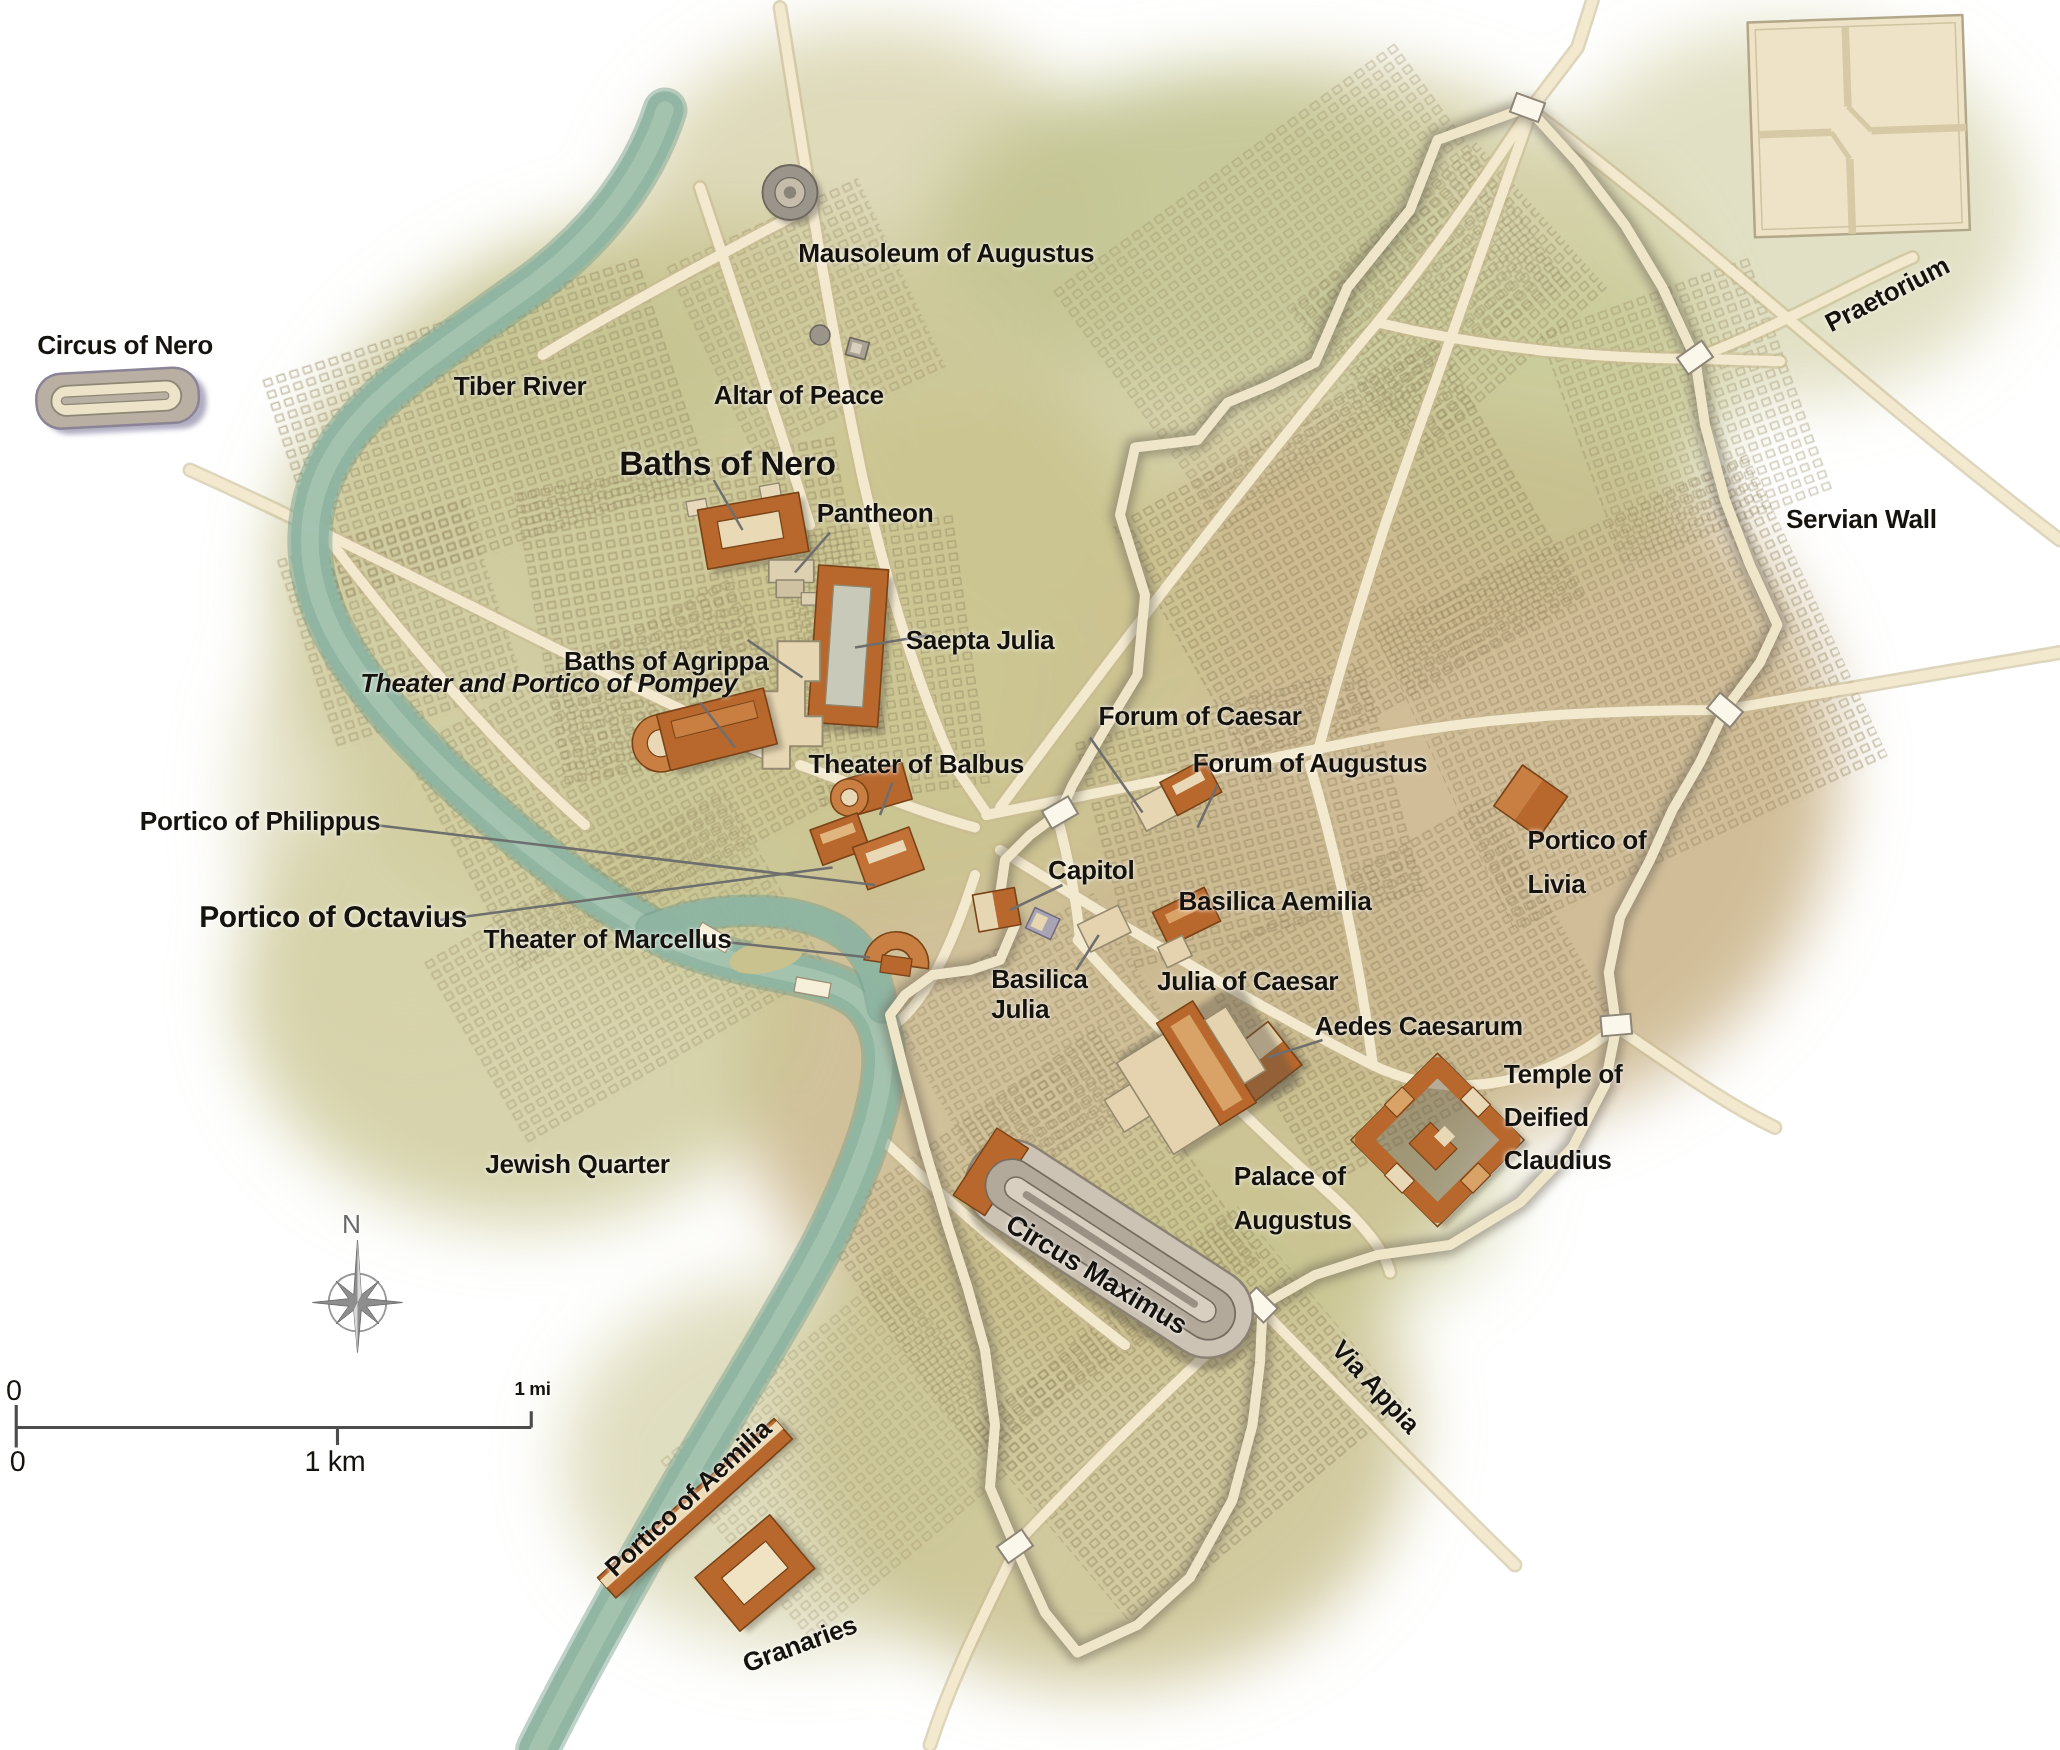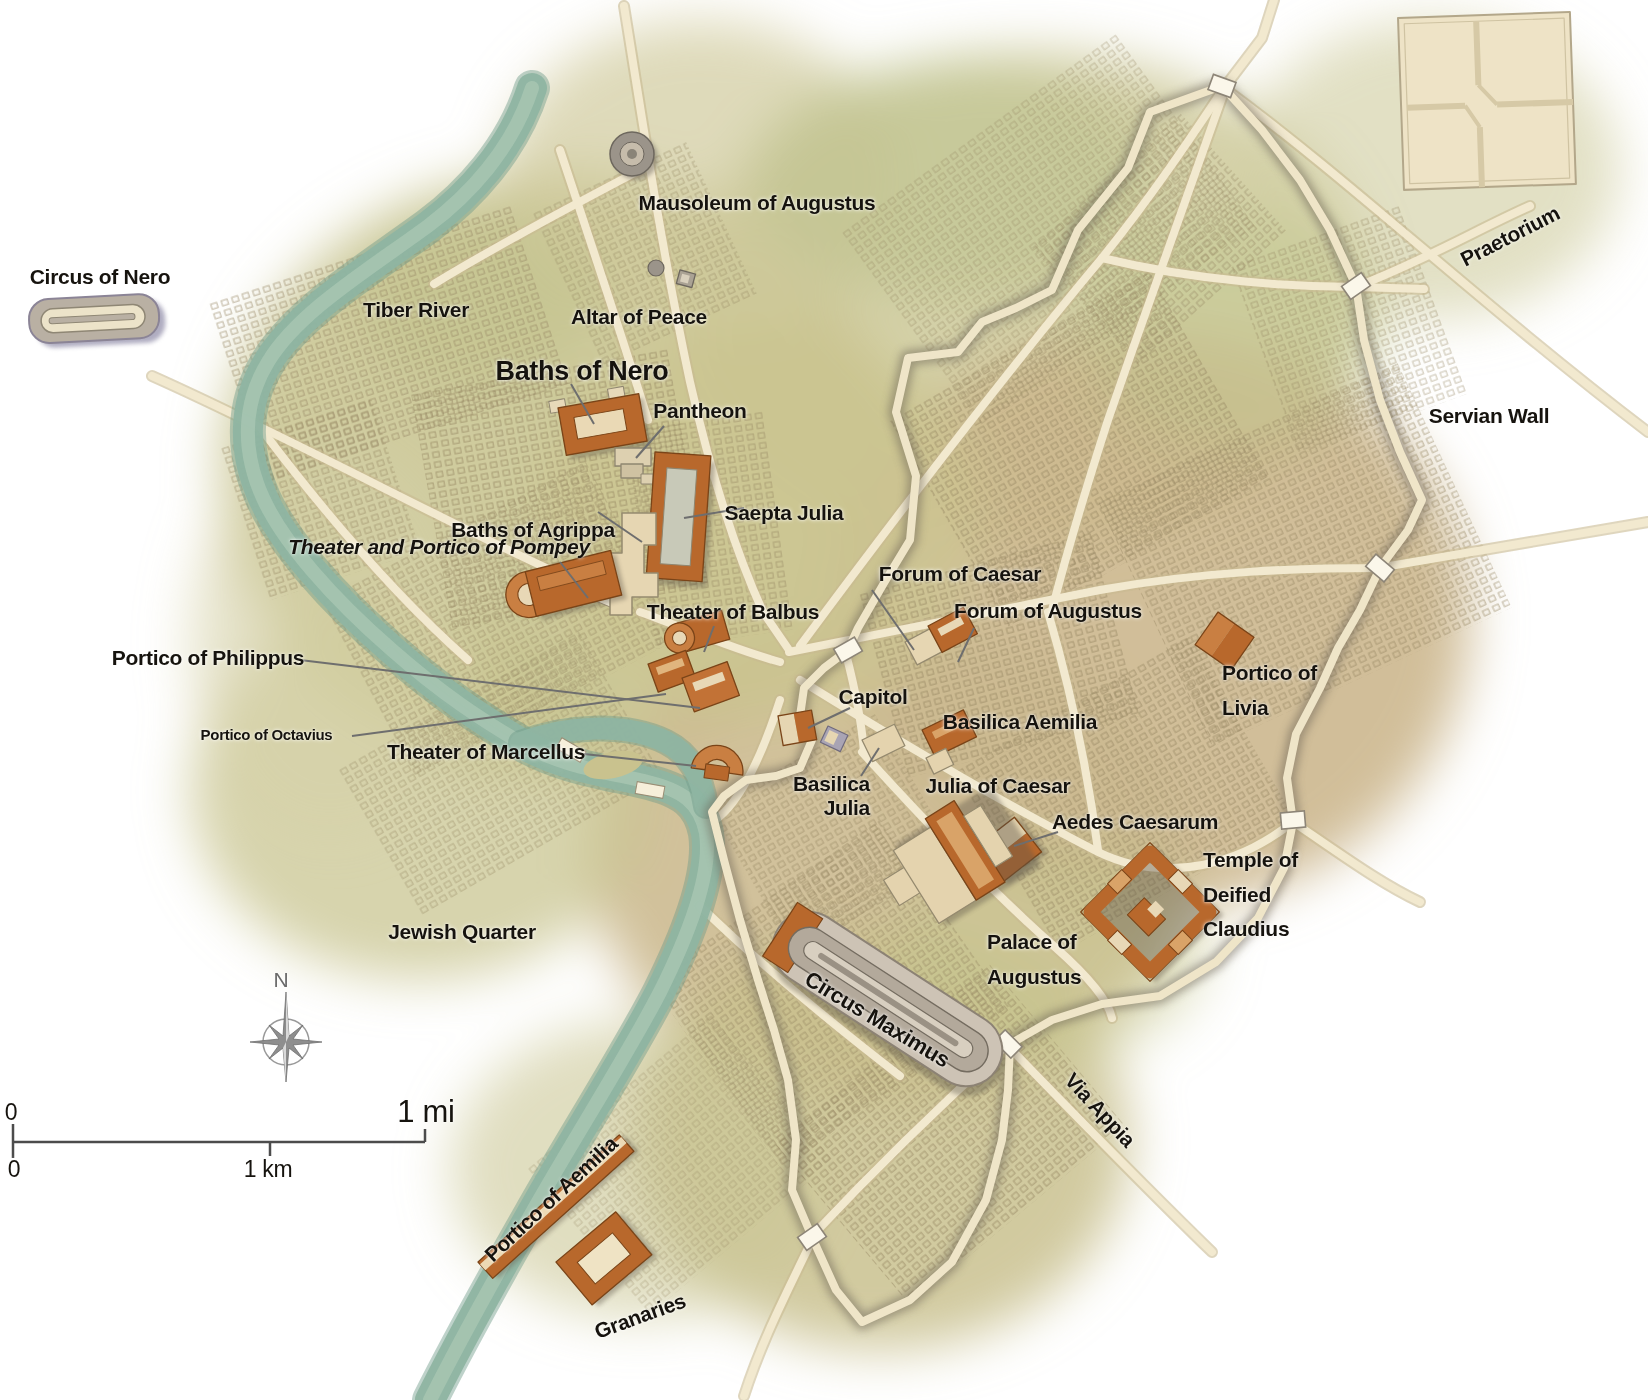--- a/index.html
+++ b/index.html
@@ -323,43 +323,43 @@
       <div class="map-label anchor-c" style="left: 416px; top: 310px; font-size: 21px; line-height: 1.12; transform: translate(-50%, -50%) rotate(0deg);">Tiber River</div>
       <div class="map-label anchor-c" style="left: 757px; top: 203px; font-size: 21px; line-height: 1.12; transform: translate(-50%, -50%) rotate(0deg);">Mausoleum of Augustus</div>
       <div class="map-label anchor-c" style="left: 639px; top: 317px; font-size: 21px; line-height: 1.12; transform: translate(-50%, -50%) rotate(0deg);">Altar of Peace</div>
       <div class="map-label anchor-c" style="left: 571px; top: 371px; font-size: 27px; line-height: 1.12; transform: translate(-50%, -50%) rotate(0deg); padding-left: 22px;">Baths of Nero</div>
       <div class="map-label anchor-c" style="left: 700px; top: 411px; font-size: 21px; line-height: 1.12; transform: translate(-50%, -50%) rotate(0deg);">Pantheon</div>
       <div class="map-label anchor-c" style="left: 533px; top: 501px; font-size: 21px; line-height: 1.12; transform: translate(-50%, -50%) rotate(0deg); margin-top: 29px;">Baths of Agrippa</div>
       <div class="map-label anchor-c" style="left: 784px; top: 513px; font-size: 21px; line-height: 1.12; transform: translate(-50%, -50%) rotate(0deg);">Saepta Julia</div>
       <div class="map-label anchor-c" style="left: 439px; top: 547px; font-size: 21px; line-height: 1.12; transform: translate(-50%, -50%) rotate(0deg); font-style: italic;">Theater and Portico of Pompey</div>
       <div class="map-label anchor-c" style="left: 733px; top: 612px; font-size: 21px; line-height: 1.12; transform: translate(-50%, -50%) rotate(0deg);">Theater of Balbus</div>
       <div class="map-label anchor-c" style="left: 196px; top: 658px; font-size: 21px; line-height: 1.12; transform: translate(-50%, -50%) rotate(0deg); margin-left: 12px;">Portico of Philippus</div>
-      <div class="map-label anchor-c" style="left: 248px; top: 735px; font-size: 15px; line-height: 1.12; transform: translate(-50%, -50%) rotate(0deg); padding-left: 37px;">Portico of Octavius</div>
+      <div class="map-label anchor-c" style="left: 248px; top: 735px; font-size: 24px; line-height: 1.12; transform: translate(-50%, -50%) rotate(0deg); padding-left: 37px;">Portico of Octavius</div>
       <div class="map-label anchor-c" style="left: 486px; top: 752px; font-size: 21px; line-height: 1.12; transform: translate(-50%, -50%) rotate(0deg);">Theater of Marcellus</div>
       <div class="map-label anchor-c" style="left: 920px; top: 574px; font-size: 21px; line-height: 1.12; transform: translate(-50%, -50%) rotate(0deg); margin-left: 40px;">Forum of Caesar</div>
       <div class="map-label anchor-c" style="left: 1048px; top: 611px; font-size: 21px; line-height: 1.12; transform: translate(-50%, -50%) rotate(0deg);">Forum of Augustus</div>
       <div class="map-label anchor-c" style="left: 873px; top: 697px; font-size: 21px; line-height: 1.12; transform: translate(-50%, -50%) rotate(0deg);">Capitol</div>
       <div class="map-label anchor-c" style="left: 1020px; top: 710px; font-size: 21px; line-height: 1.12; transform: translate(-50%, -50%) rotate(0deg); margin-top: 12px;">Basilica Aemilia</div>
       <div class="map-label anchor-l" style="left: 1222px; top: 691px; font-size: 21px; line-height: 1.65; transform: translate(0px, -50%) rotate(0deg);">Portico of
 Livia</div>
-      <div class="map-label anchor-l" style="left: 793px; top: 796px; font-size: 21px; line-height: 1.12; transform: translate(0px, -50%) rotate(0deg); text-align: right;">Basilica
+      <div class="map-label anchor-l" style="left: 793px; top: 796px; font-size: 21px; line-height: 1.12; transform: translate(0px, -50%) rotate(0deg);">Basilica
 Julia</div>
       <div class="map-label anchor-c" style="left: 998px; top: 786px; font-size: 21px; line-height: 1.12; transform: translate(-50%, -50%) rotate(0deg);">Julia of Caesar</div>
       <div class="map-label anchor-c" style="left: 1135px; top: 822px; font-size: 21px; line-height: 1.12; transform: translate(-50%, -50%) rotate(0deg);">Aedes Caesarum</div>
       <div class="map-label anchor-l" style="left: 1203px; top: 895px; font-size: 21px; line-height: 1.65; transform: translate(0px, -50%) rotate(0deg);">Temple of
 Deified
 Claudius</div>
       <div class="map-label anchor-l" style="left: 987px; top: 960px; font-size: 21px; line-height: 1.65; transform: translate(0px, -50%) rotate(0deg);">Palace of
 Augustus</div>
       <div class="map-label anchor-c" style="left: 462px; top: 932px; font-size: 21px; line-height: 1.12; transform: translate(-50%, -50%) rotate(0deg);">Jewish Quarter</div>
       <div class="map-label anchor-c" style="left: 877px; top: 1020px; font-size: 22px; line-height: 1.12; transform: translate(-50%, -50%) rotate(31deg);">Circus Maximus</div>
       <div class="map-label anchor-c" style="left: 1100px; top: 1110px; font-size: 21px; line-height: 1.12; transform: translate(-50%, -50%) rotate(47deg);">Via Appia</div>
       <div class="map-label anchor-c" style="left: 1489px; top: 416px; font-size: 21px; line-height: 1.12; transform: translate(-50%, -50%) rotate(0deg);">Servian Wall</div>
       <div class="map-label anchor-c" style="left: 1510px; top: 236px; font-size: 21px; line-height: 1.12; transform: translate(-50%, -50%) rotate(-27deg);">Praetorium</div>
       <div class="map-label anchor-c" style="left: 551px; top: 1199px; font-size: 21px; line-height: 1.12; transform: translate(-50%, -50%) rotate(-43deg);">Portico of Aemilia</div>
       <div class="map-label anchor-c" style="left: 640px; top: 1316px; font-size: 21px; line-height: 1.12; transform: translate(-50%, -50%) rotate(-20deg);">Granaries</div>
       <div class="map-label anchor-c" style="left: 11px; top: 1113px; font-size: 23px; line-height: 1.12; font-weight: 400; transform: translate(-50%, -50%) rotate(0deg);">0</div>
-      <div class="map-label anchor-c" style="left: 426px; top: 1112px; font-size: 31px; line-height: 1.12; font-weight: 400; transform: translate(-50%, -50%) rotate(0deg);">1 mi</div>
+      <div class="map-label anchor-c" style="left: 426px; top: 1112px; font-size: 15px; line-height: 1.12; font-weight: 700; transform: translate(-50%, -50%) rotate(0deg);">1 mi</div>
       <div class="map-label anchor-c" style="left: 14px; top: 1170px; font-size: 23px; line-height: 1.12; font-weight: 400; transform: translate(-50%, -50%) rotate(0deg);">0</div>
       <div class="map-label anchor-c" style="left: 268px; top: 1170px; font-size: 23px; line-height: 1.12; font-weight: 400; transform: translate(-50%, -50%) rotate(0deg);">1 km</div>
       <div class="map-label anchor-c" style="left: 281px; top: 980px; font-size: 21px; line-height: 1.12; font-weight: 400; color: rgb(106, 106, 106); transform: translate(-50%, -50%) rotate(0deg);">N</div>
     </div>
 </div>
 
 </body></html>

